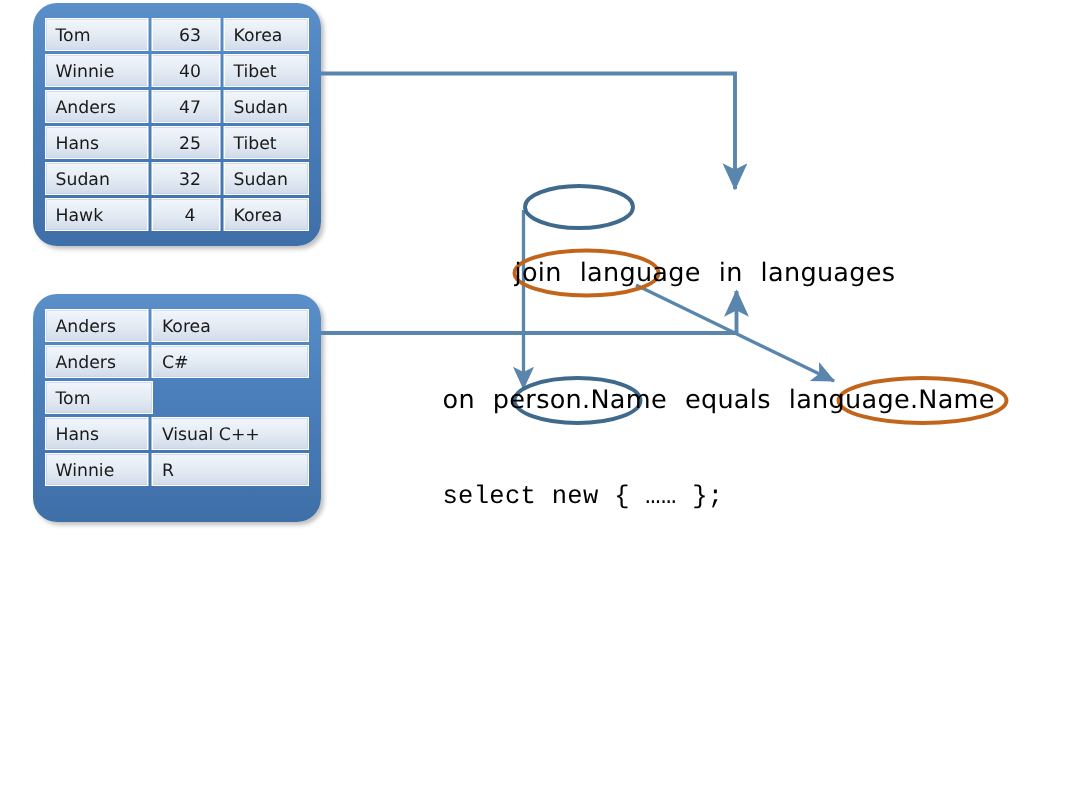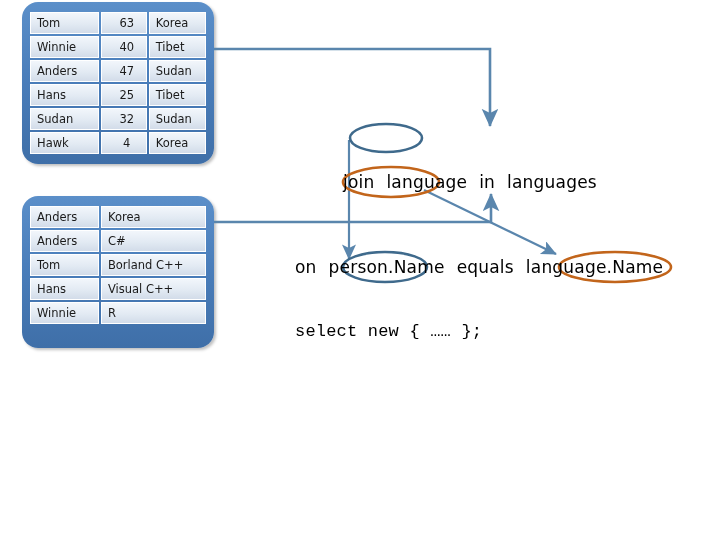--- a/index.html
+++ b/index.html
@@ -136,21 +136,20 @@
       <div class="drow">
         <div class="dcell c0">Anders</div>
         <div class="dcell c1">Korea</div>
       </div>
       <div class="drow">
         <div class="dcell c0">Anders</div>
         <div class="dcell c1">C#</div>
       </div>
       <div class="drow">
         <div class="dcell c0">Tom</div>
-        <div class="dcell c1">Borland C++</div>
       </div>
       <div class="drow">
         <div class="dcell c0">Hans</div>
         <div class="dcell c1">Visual C++</div>
       </div>
       <div class="drow">
         <div class="dcell c0">Winnie</div>
         <div class="dcell c1">R</div>
       </div>
     </div>

